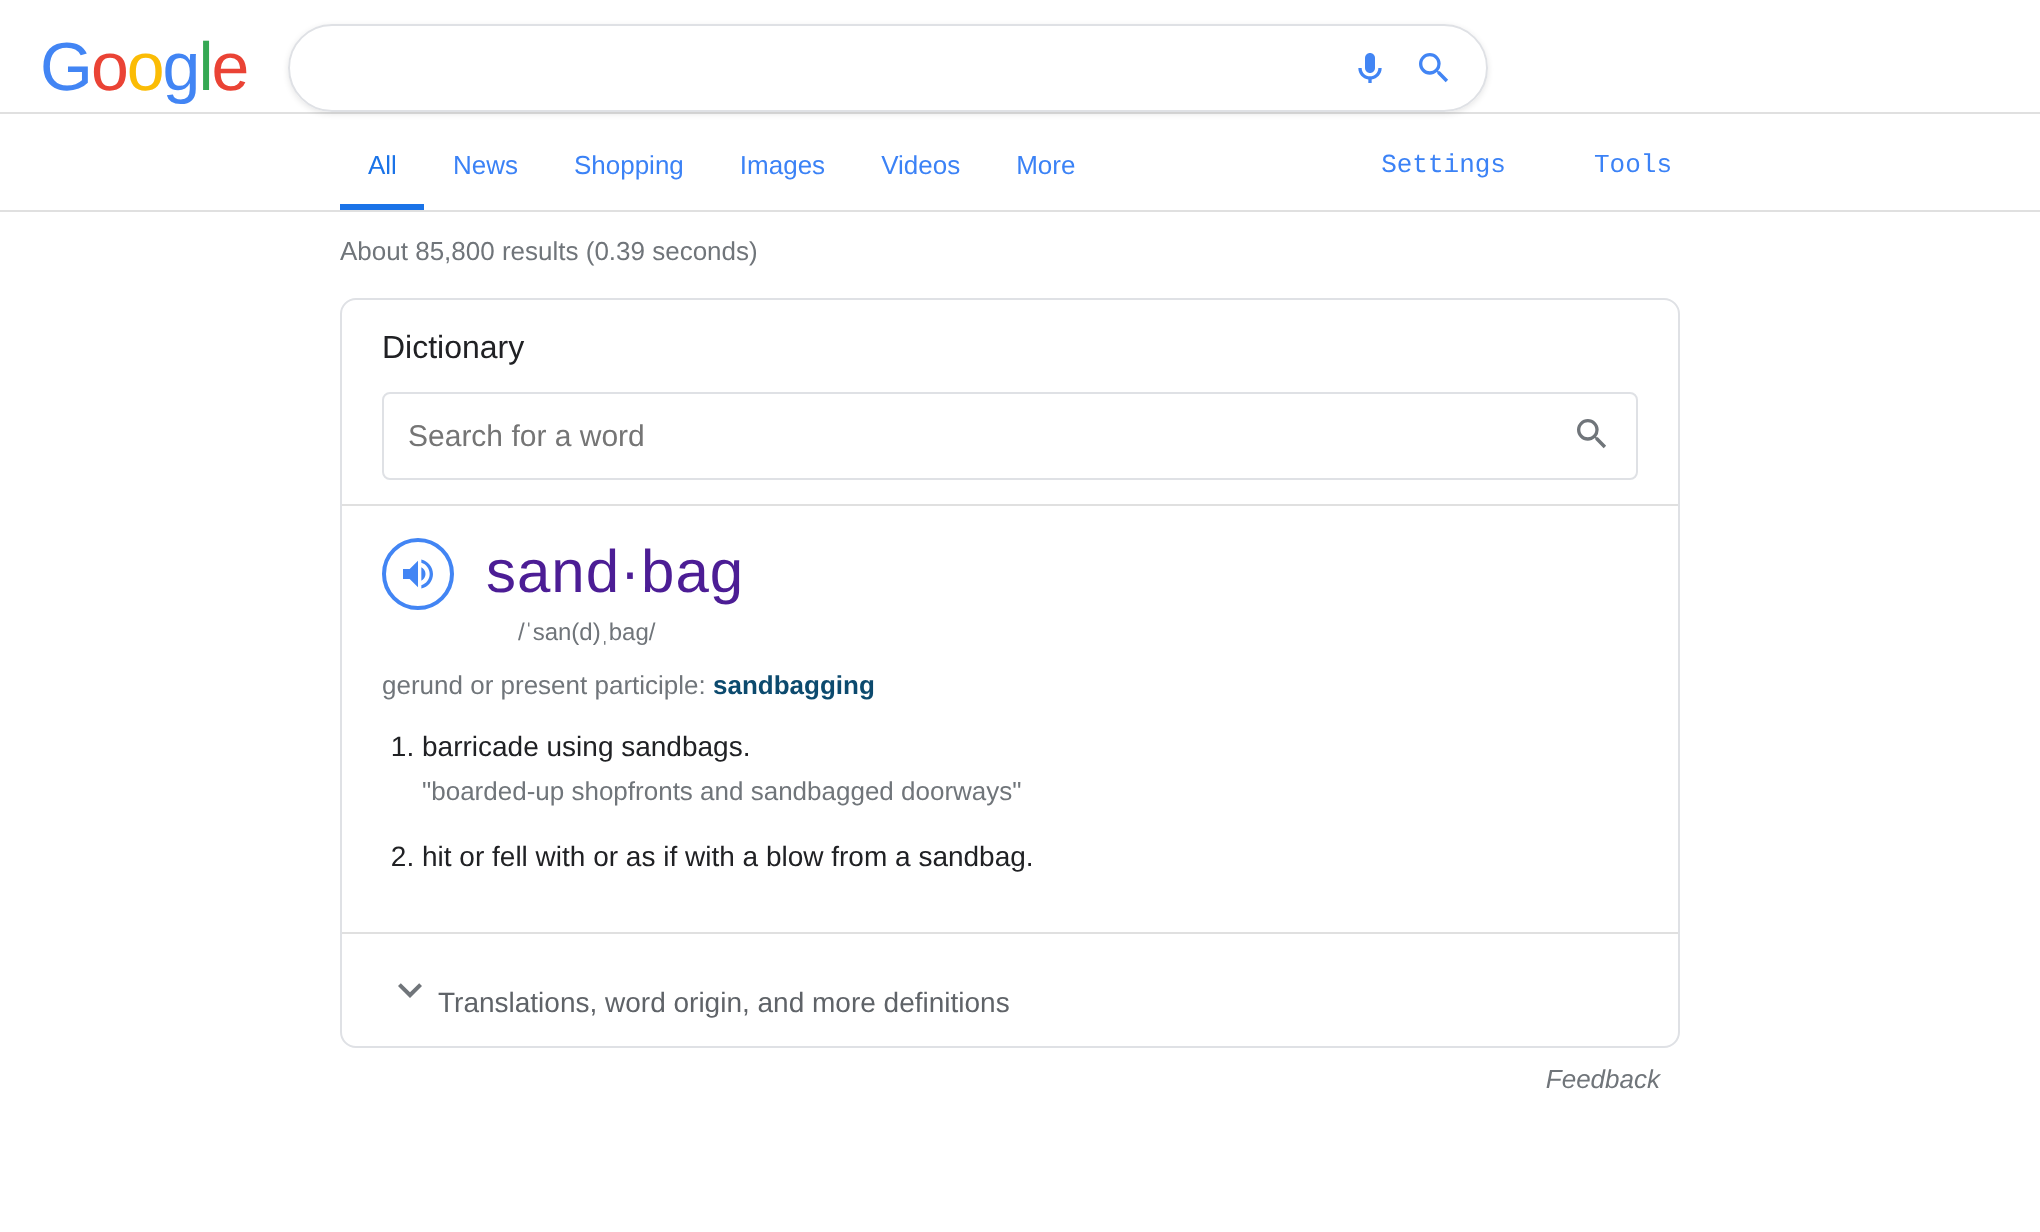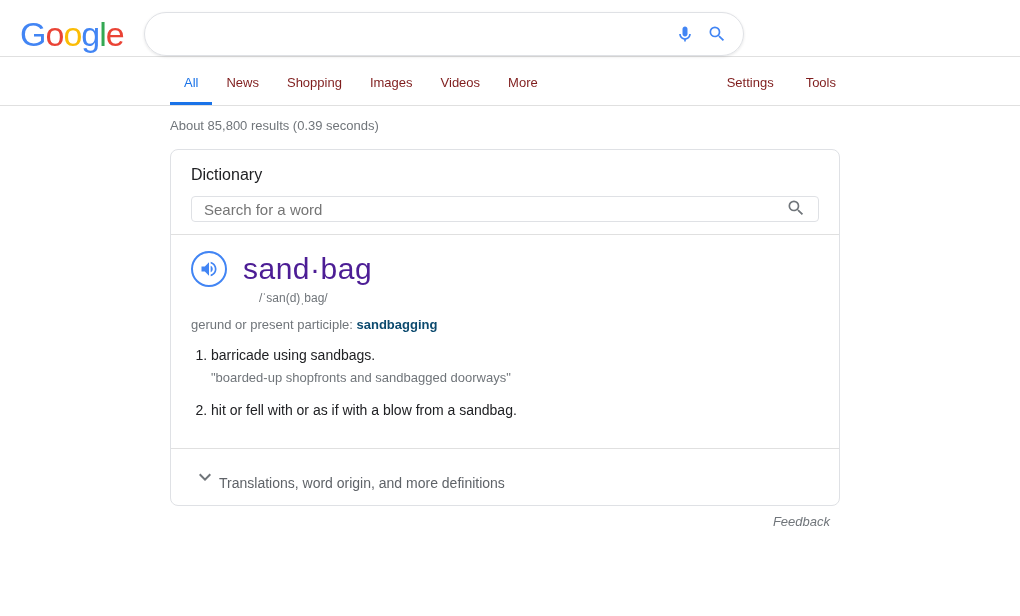--- a/index.html
+++ b/index.html
@@ -73,35 +73,36 @@
     
     .tabs-bar {
       display: flex;
       align-items: center;
       padding: 0 170px;
       margin-top: 6px;
     }
     .tab-item {
       padding: 12px 14px;
       font-size: 13px;
-      color: #7f1d1d;
+      color: #3b82f6;
       cursor: pointer;
       border-bottom: 3px solid transparent;
       text-decoration: none;
       white-space: nowrap;
     }
     .tab-item.active {
       color: #1a73e8;
       border-bottom: 3px solid #1a73e8;
     }
     .tabs-right {
       margin-left: auto;
       display: flex;
       align-items: flex-end;
-      gap: 4px;
+      gap: 16px;
+      font-family: Liberation Mono, monospace;
     }
 
     
     .divider {
       border: none;
       border-top: 1px solid #e0e0e0;
       margin: 0;
     }
 
     
@@ -130,21 +131,21 @@
       font-weight: 500;
       color: #202124;
       margin-bottom: 12px;
     }
     .dict-search-bar {
       display: flex;
       align-items: center;
       border: 1px solid #dfe1e5;
       border-radius: 4px;
       padding: 6px 12px;
-      height: 26px;
+      height: 44px;
     }
     .dict-search-input {
       flex: 1;
       border: none;
       outline: none;
       font-size: 15px;
       color: #202124;
     }
     .dict-search-btn {
       background: none;

